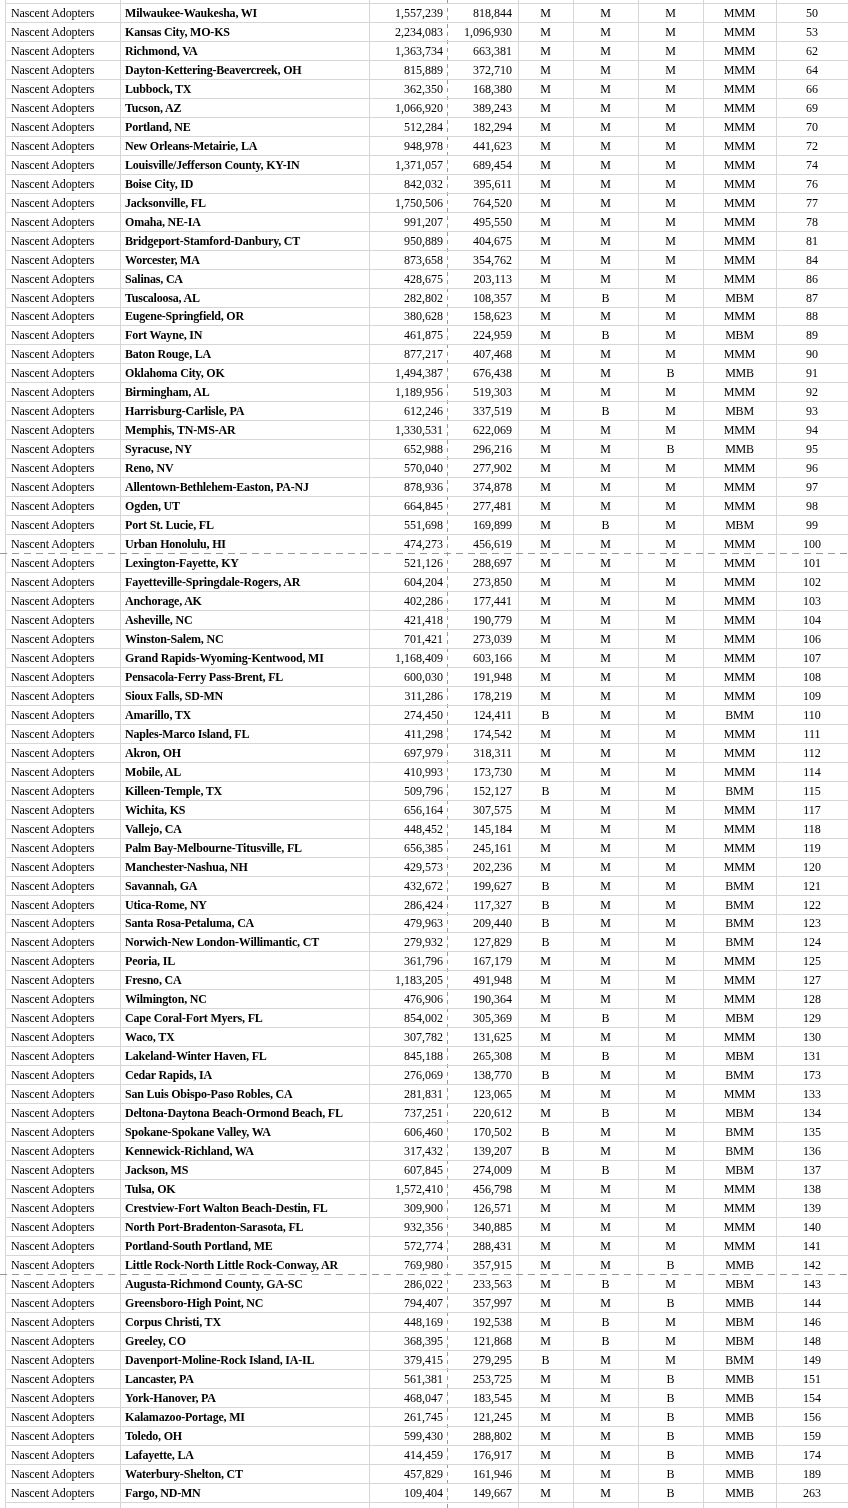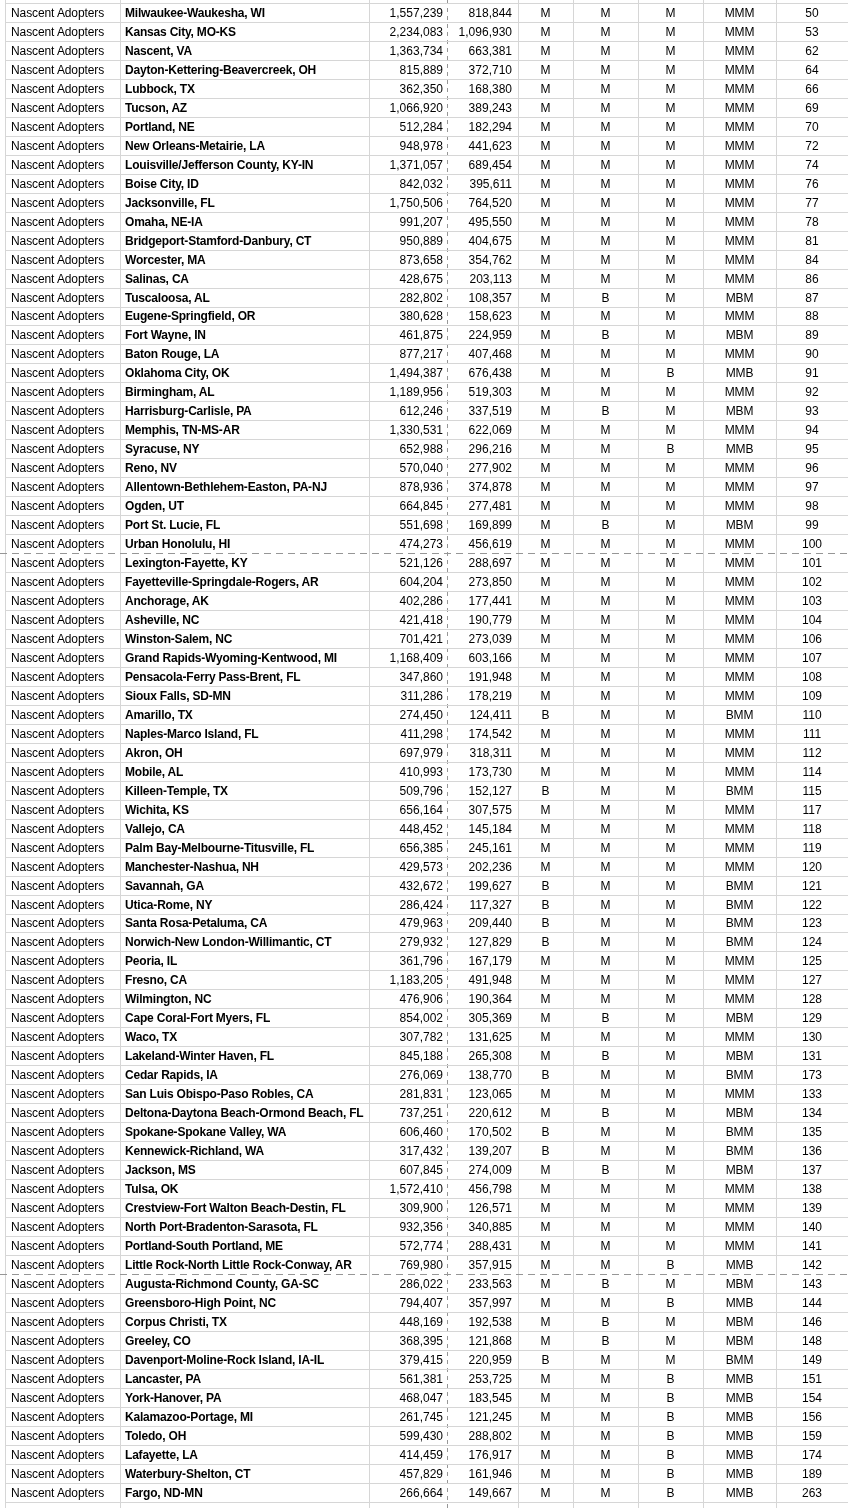--- a/index.html
+++ b/index.html
@@ -7,21 +7,21 @@
     --pb:#969696;
     --ink:#000000;
     --bg:#ffffff;
   }
   html,body{margin:0;padding:0;background:var(--bg);}
   #stage{
     position:relative;
     width:848px;height:1508px;
     background:var(--bg);
     overflow:hidden;
-    font-family:Liberation Sans, sans-serif;
+    font-family:Liberation Serif, serif;
     color:var(--ink);
   }
   
   .vline{position:absolute;top:0;bottom:0;width:1px;background:var(--grid);}
   .vline.dashed{
     background:repeating-linear-gradient(180deg,var(--pb) 0 4px,transparent 4px 8px);
   }
   
   #rows{
     position:absolute;left:5px;top:3px;width:843px;
@@ -91,21 +91,21 @@
     <div class="cell c-v1">2,234,083</div>
     <div class="cell c-v2">1,096,930</div>
     <div class="cell c-f1">M</div>
     <div class="cell c-f2">M</div>
     <div class="cell c-f3">M</div>
     <div class="cell c-combo">MMM</div>
     <div class="cell c-rank">53</div>
   </div>
       <div class="row">
     <div class="cell c-group">Nascent Adopters</div>
-    <div class="cell c-metro">Nascent, VA</div>
+    <div class="cell c-metro">Richmond, VA</div>
     <div class="cell c-v1">1,363,734</div>
     <div class="cell c-v2">663,381</div>
     <div class="cell c-f1">M</div>
     <div class="cell c-f2">M</div>
     <div class="cell c-f3">M</div>
     <div class="cell c-combo">MMM</div>
     <div class="cell c-rank">62</div>
   </div>
       <div class="row">
     <div class="cell c-group">Nascent Adopters</div>
@@ -455,21 +455,21 @@
     <div class="cell c-v2">603,166</div>
     <div class="cell c-f1">M</div>
     <div class="cell c-f2">M</div>
     <div class="cell c-f3">M</div>
     <div class="cell c-combo">MMM</div>
     <div class="cell c-rank">107</div>
   </div>
       <div class="row">
     <div class="cell c-group">Nascent Adopters</div>
     <div class="cell c-metro">Pensacola-Ferry Pass-Brent, FL</div>
-    <div class="cell c-v1">347,860</div>
+    <div class="cell c-v1">600,030</div>
     <div class="cell c-v2">191,948</div>
     <div class="cell c-f1">M</div>
     <div class="cell c-f2">M</div>
     <div class="cell c-f3">M</div>
     <div class="cell c-combo">MMM</div>
     <div class="cell c-rank">108</div>
   </div>
       <div class="row">
     <div class="cell c-group">Nascent Adopters</div>
     <div class="cell c-metro">Sioux Falls, SD-MN</div>
@@ -852,21 +852,21 @@
     <div class="cell c-f1">M</div>
     <div class="cell c-f2">B</div>
     <div class="cell c-f3">M</div>
     <div class="cell c-combo">MBM</div>
     <div class="cell c-rank">148</div>
   </div>
       <div class="row">
     <div class="cell c-group">Nascent Adopters</div>
     <div class="cell c-metro">Davenport-Moline-Rock Island, IA-IL</div>
     <div class="cell c-v1">379,415</div>
-    <div class="cell c-v2">220,959</div>
+    <div class="cell c-v2">279,295</div>
     <div class="cell c-f1">B</div>
     <div class="cell c-f2">M</div>
     <div class="cell c-f3">M</div>
     <div class="cell c-combo">BMM</div>
     <div class="cell c-rank">149</div>
   </div>
       <div class="row">
     <div class="cell c-group">Nascent Adopters</div>
     <div class="cell c-metro">Lancaster, PA</div>
     <div class="cell c-v1">561,381</div>
@@ -928,21 +928,21 @@
     <div class="cell c-v2">161,946</div>
     <div class="cell c-f1">M</div>
     <div class="cell c-f2">M</div>
     <div class="cell c-f3">B</div>
     <div class="cell c-combo">MMB</div>
     <div class="cell c-rank">189</div>
   </div>
       <div class="row">
     <div class="cell c-group">Nascent Adopters</div>
     <div class="cell c-metro">Fargo, ND-MN</div>
-    <div class="cell c-v1">266,664</div>
+    <div class="cell c-v1">109,404</div>
     <div class="cell c-v2">149,667</div>
     <div class="cell c-f1">M</div>
     <div class="cell c-f2">M</div>
     <div class="cell c-f3">B</div>
     <div class="cell c-combo">MMB</div>
     <div class="cell c-rank">263</div>
   </div>
     </div>
 <div class="pbh" style="top: 553.13px;"></div>
     <div class="pbh" style="top: 1273.99px;"></div>

